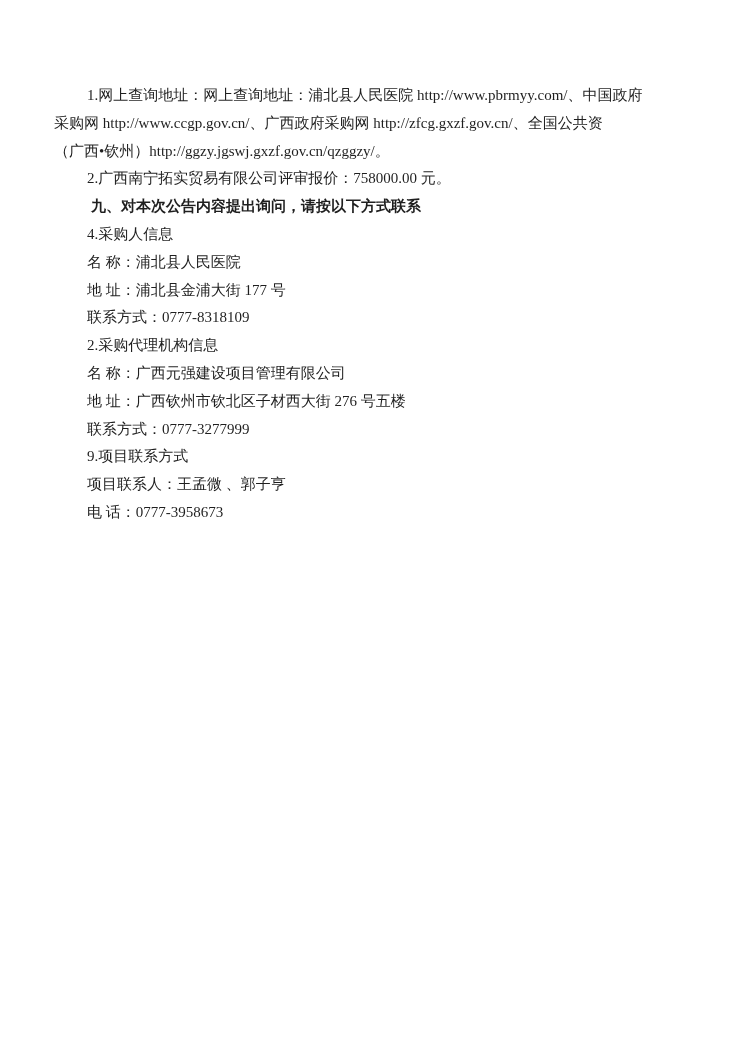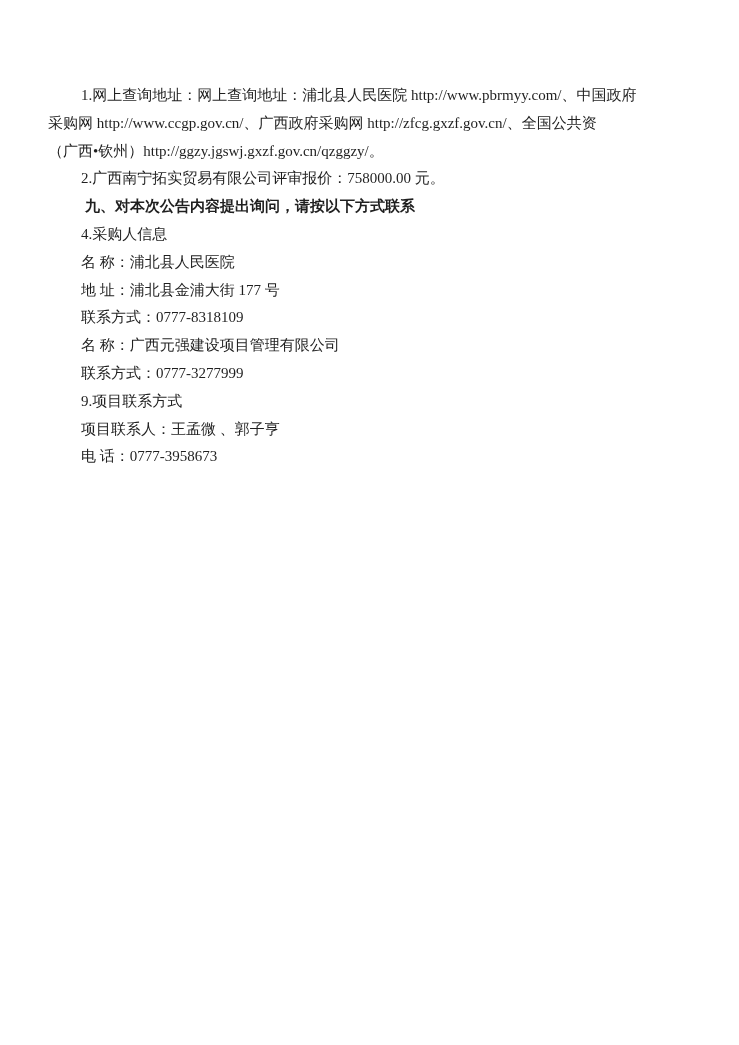--- a/index.html
+++ b/index.html
@@ -9,21 +9,21 @@
   }
   body {
     width: 739px;
     height: 1045px;
     position: relative;
     overflow: hidden;
     font-family: "Liberation Serif", "DejaVu Serif", serif;
   }
   .doc {
     position: absolute;
-    left: 48px;
+    left: 54px;
     top: 82px;
     width: 618px;
     color: #1f1f1f;
     font-size: 15px;
     line-height: 27.8px;
   }
   .line {
     white-space: pre;
     height: 27.8px;
   }
@@ -41,18 +41,20 @@
 <div class="doc">
   <div class="line indent">1.网上查询地址：网上查询地址：浦北县人民医院 http://www.pbrmyy.com/、中国政府</div>
   <div class="line">采购网 http://www.ccgp.gov.cn/、广西政府采购网 http://zfcg.gxzf.gov.cn/、全国公共资</div>
   <div class="line">（广西•钦州）http://ggzy.jgswj.gxzf.gov.cn/qzggzy/。</div>
   <div class="line indent">2.广西南宁拓实贸易有限公司评审报价：758000.00 元。</div>
   <div class="line bold">九、对本次公告内容提出询问，请按以下方式联系</div>
   <div class="line indent">4.采购人信息</div>
   <div class="line indent">名 称：浦北县人民医院</div>
   <div class="line indent">地 址：浦北县金浦大街 177 号</div>
   <div class="line indent">联系方式：0777-8318109</div>
+  <div class="line indent">2.采购代理机构信息</div>
   <div class="line indent">名 称：广西元强建设项目管理有限公司</div>
+  <div class="line indent">地 址：广西钦州市钦北区子材西大街 276 号五楼</div>
   <div class="line indent">联系方式：0777-3277999</div>
   <div class="line indent">9.项目联系方式</div>
   <div class="line indent">项目联系人：王孟微 、郭子亨</div>
   <div class="line indent">电 话：0777-3958673</div>
 </div>
 
 </body></html>

